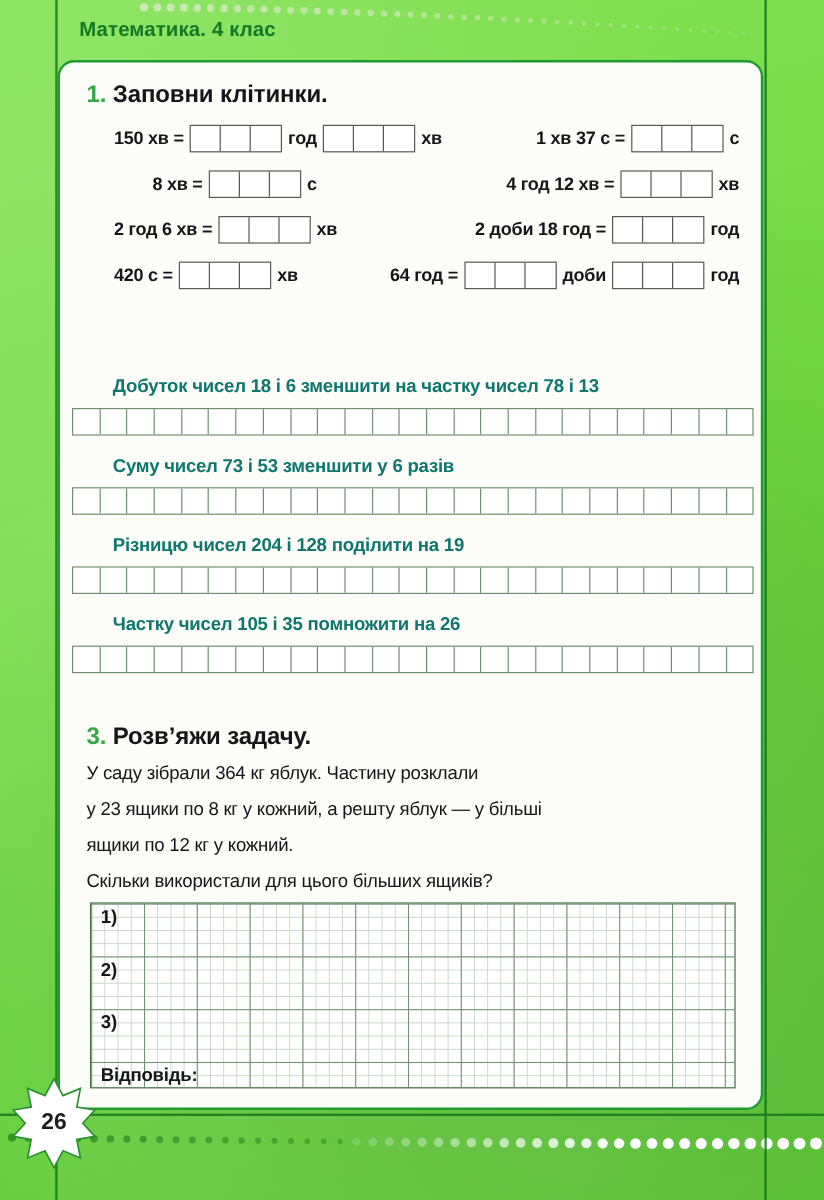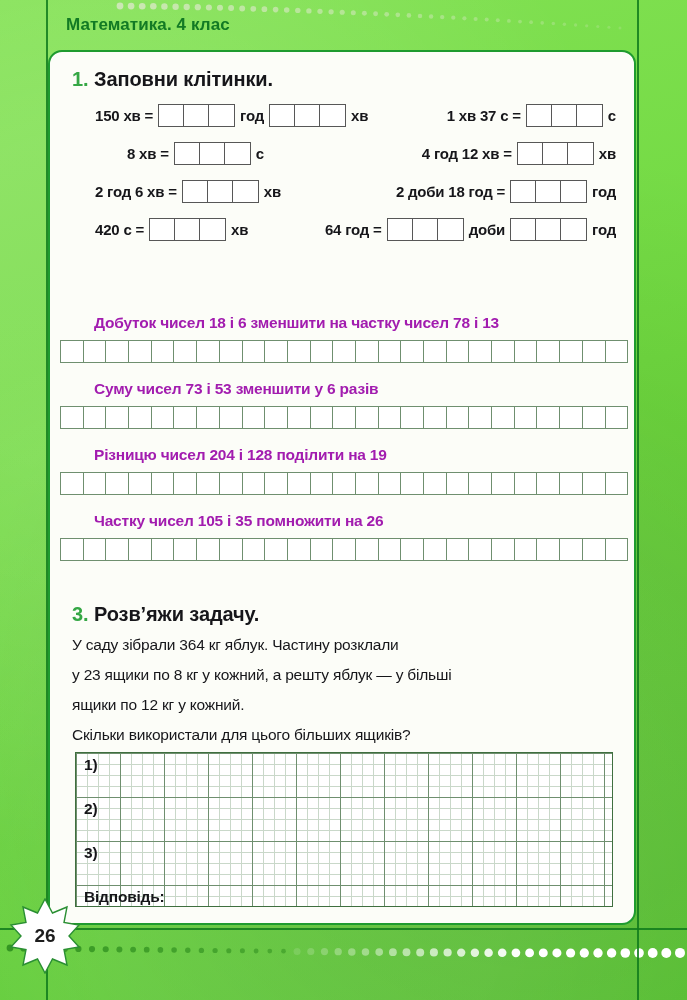--- a/index.html
+++ b/index.html
@@ -48,21 +48,21 @@
   .edge-h{position:absolute;left:0;right:0;height:2px;background:#0f7a1c;opacity:.85;}
   #edge-bottom{top:928px;}
 
   
   .exn{color:#35a745;font-weight:bold;}
   .h-task{
     position:absolute;font-size:20px;font-weight:bold;color:#16161a;
     white-space:nowrap;letter-spacing:-.1px;
   }
   .expr-label{
-    position:absolute;font-size:15.5px;font-weight:bold;color:#a21caf;
+    position:absolute;font-size:15.5px;font-weight:bold;color:#0f766e;
     white-space:nowrap;letter-spacing:-.2px;
   }
   .prob-line{
     position:absolute;font-size:15.5px;font-weight:normal;color:#16161a;
     white-space:nowrap;letter-spacing:-.2px;text-align:center;
   }
 
   
   .eq{position:absolute;display:flex;align-items:center;height:26px;}
   .eq .txt{

